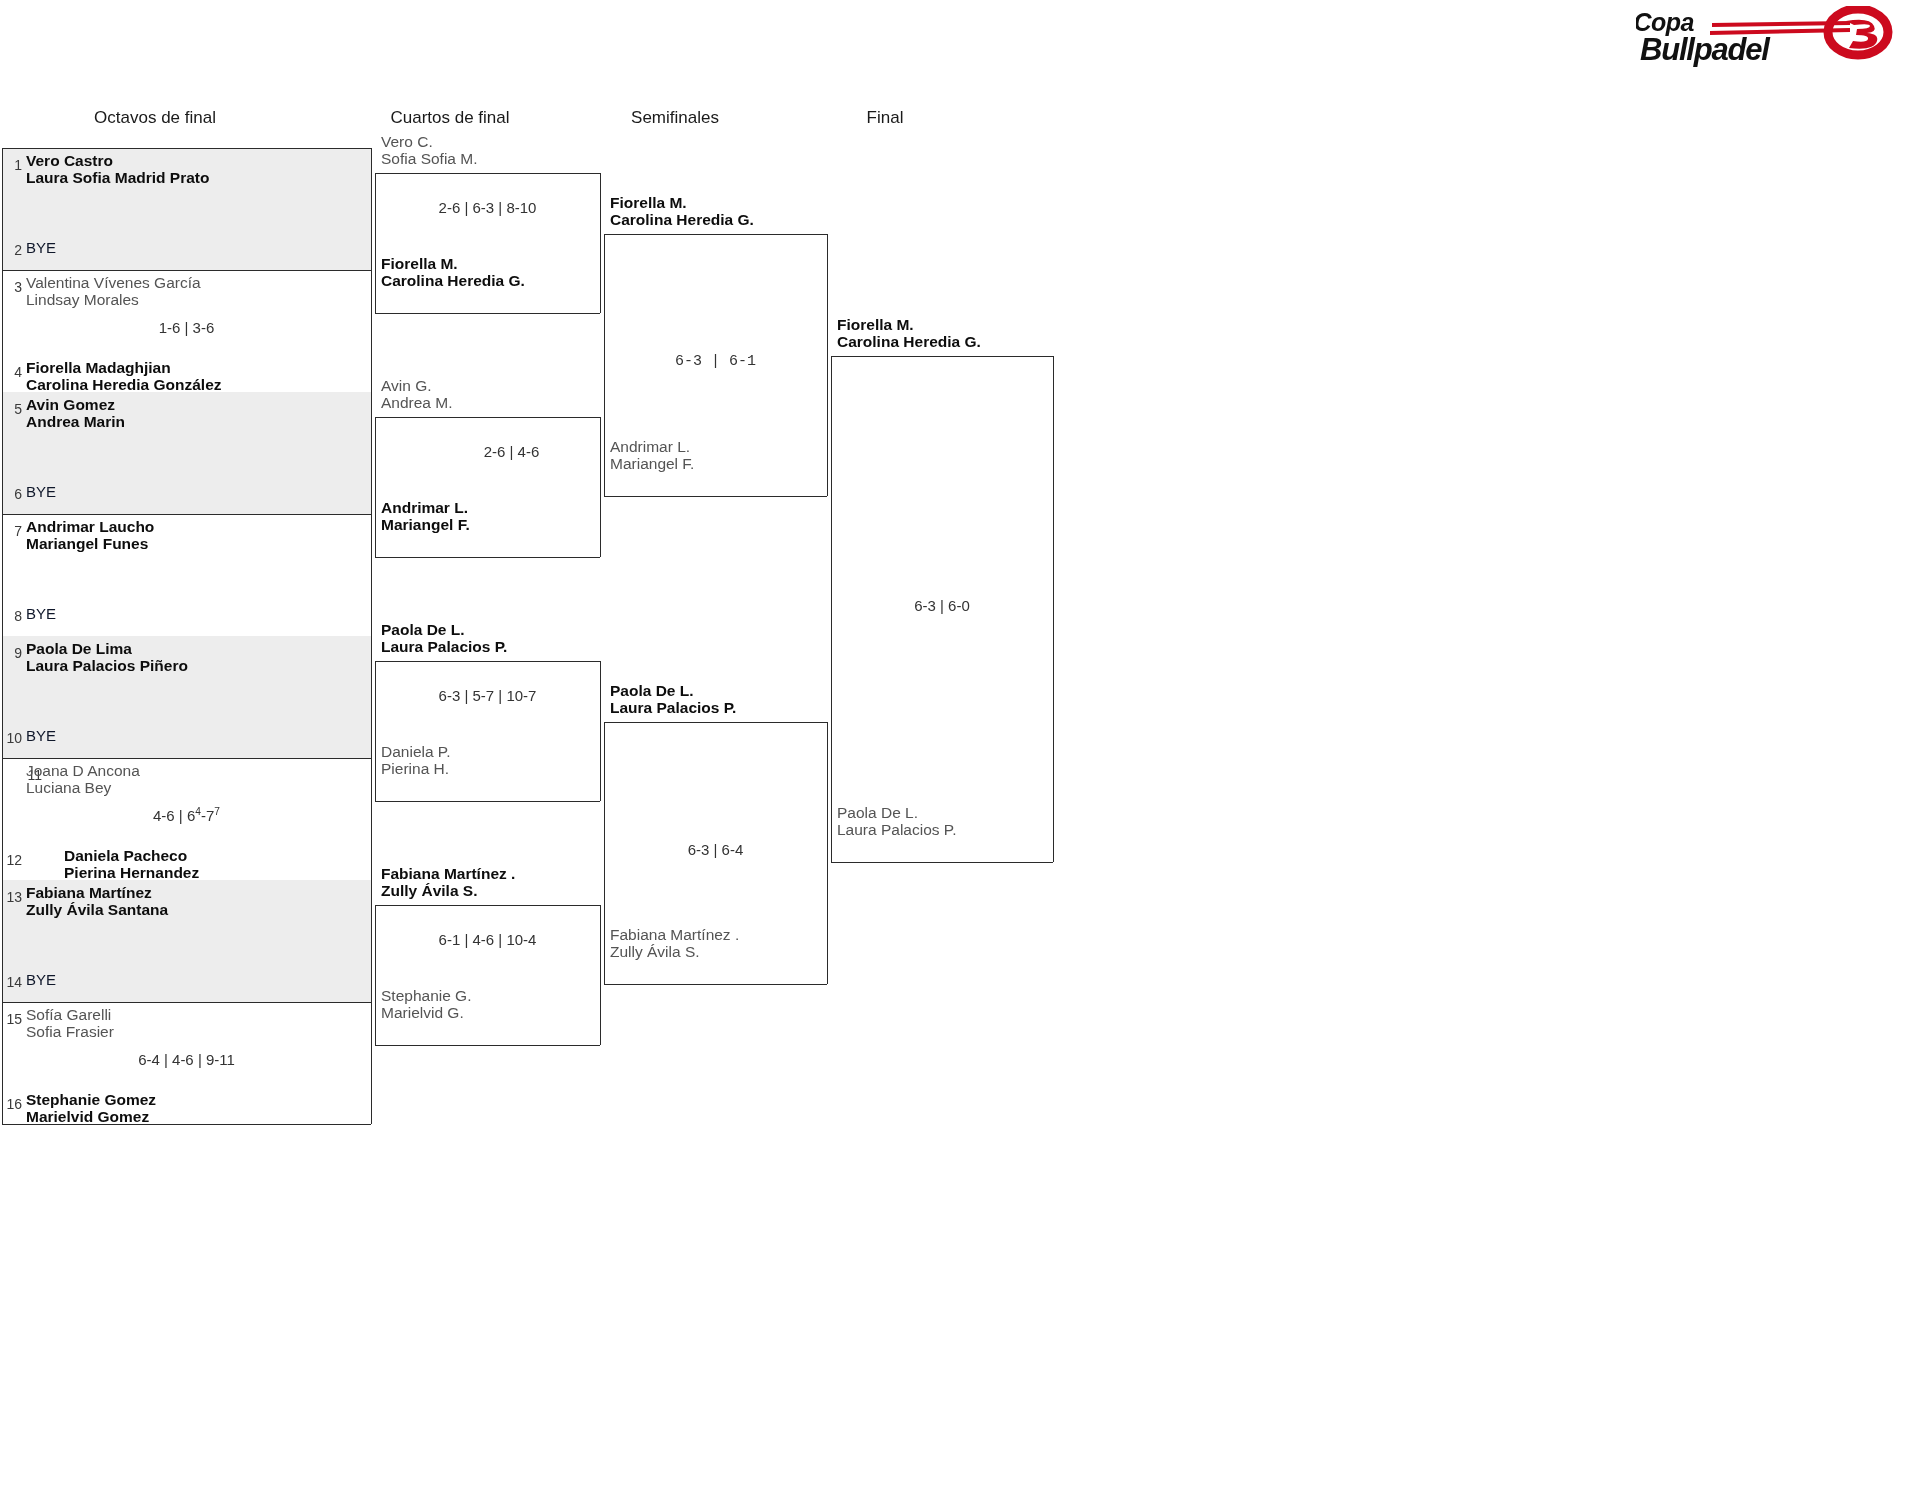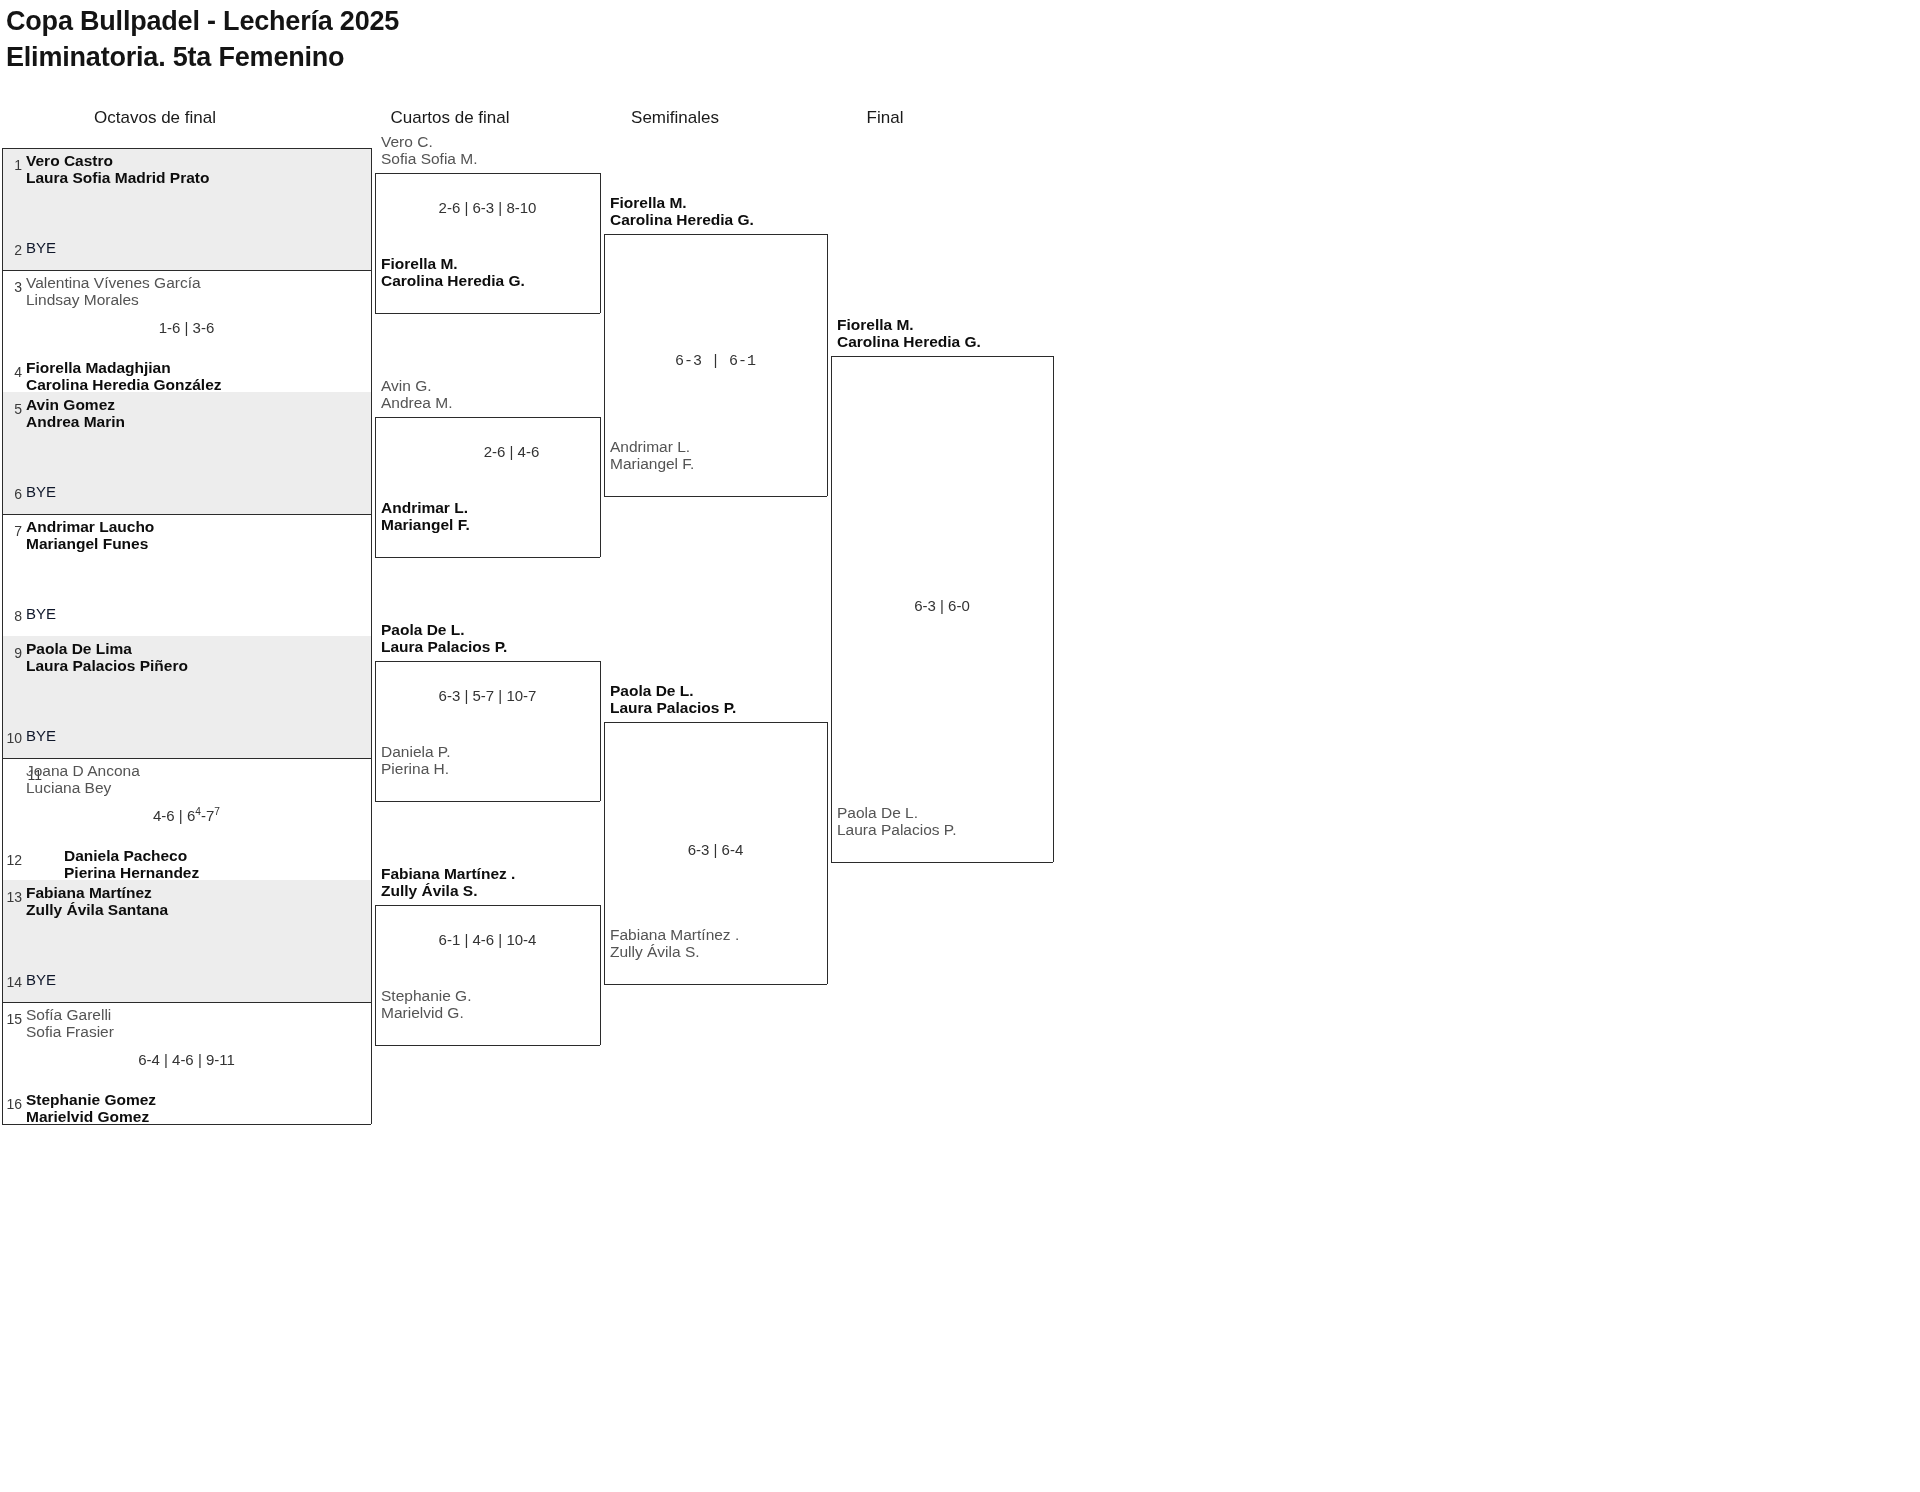--- a/index.html
+++ b/index.html
@@ -111,25 +111,37 @@
     font-size: 0.68em;
     vertical-align: super;
     line-height: 0;
   }
 </style>
 </head>
 <body>
 
 <div id="page">
 
-  <div class="title-block">
-    <div class="title-line">Copa Bullpadel - Lechería 2025</div>
-    <div class="title-line">Eliminatoria. 5ta Femenino</div>
+
+  <div class="logo">
+    <svg viewBox="0 0 268 62" width="268" height="62">
+      <g>
+
+        <path d="M76 17 L214 15 L214 19 L76 21 Z" fill="#cc0a1e"></path>
+        <path d="M74 25 L214 22 L214 26 L74 29 Z" fill="#cc0a1e"></path>
+
+        <ellipse cx="222" cy="26" rx="30" ry="23" fill="none" stroke="#cc0a1e" stroke-width="9"></ellipse>
+        <path d="M210 15 q24 -4 28 5 q3 6 -7 7 q12 1 10 8 q-3 10 -28 7 l4 -7 q14 2 15 -2 q1 -4 -12 -4 l1 -6 q13 0 13 -3 q0 -3 -16 -1 Z" fill="#cc0a1e"></path>
+
+        <text x="58" y="25" font-family="'Liberation Sans', sans-serif" font-size="25" font-weight="700" font-style="italic" fill="#111111" letter-spacing="-0.5" text-anchor="end">Copa</text>
+
+        <text x="4" y="54" font-family="'Liberation Sans', sans-serif" font-size="31" font-weight="700" font-style="italic" fill="#111111" letter-spacing="-1.2">Bullpadel</text>
+      </g>
+    </svg>
   </div>
-
 
   <div class="round-header" style="left:60px;  top:108px; width:190px;">Octavos de final</div>
   <div class="round-header" style="left:355px; top:108px; width:190px;">Cuartos de final</div>
   <div class="round-header" style="left:580px; top:108px; width:190px;">Semifinales</div>
   <div class="round-header" style="left:825px; top:108px; width:120px;">Final</div>
 
   <div id="bracket">
       <div class="shade" style="left:2px; top:148px; width:369px; height:122px;"></div>
       <div class="hline" style="left:2px; top:270px; width:369px;"></div>
       <div class="hline" style="left:2px; top:392px; width:369px;"></div>

